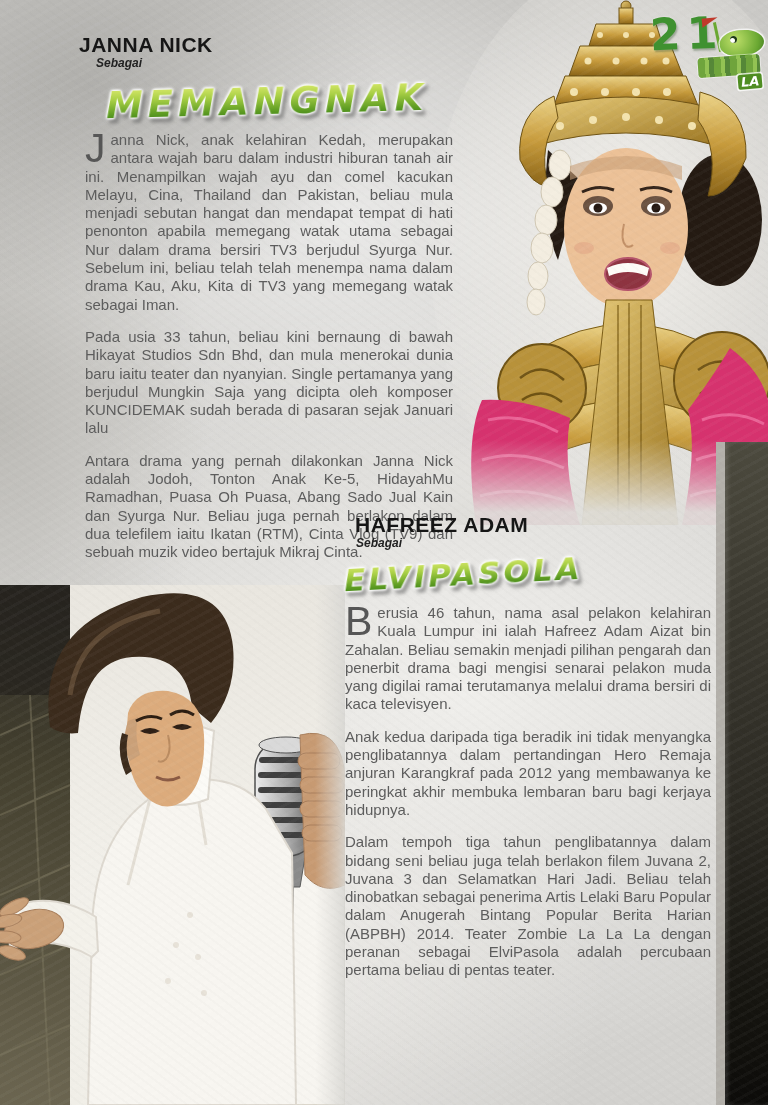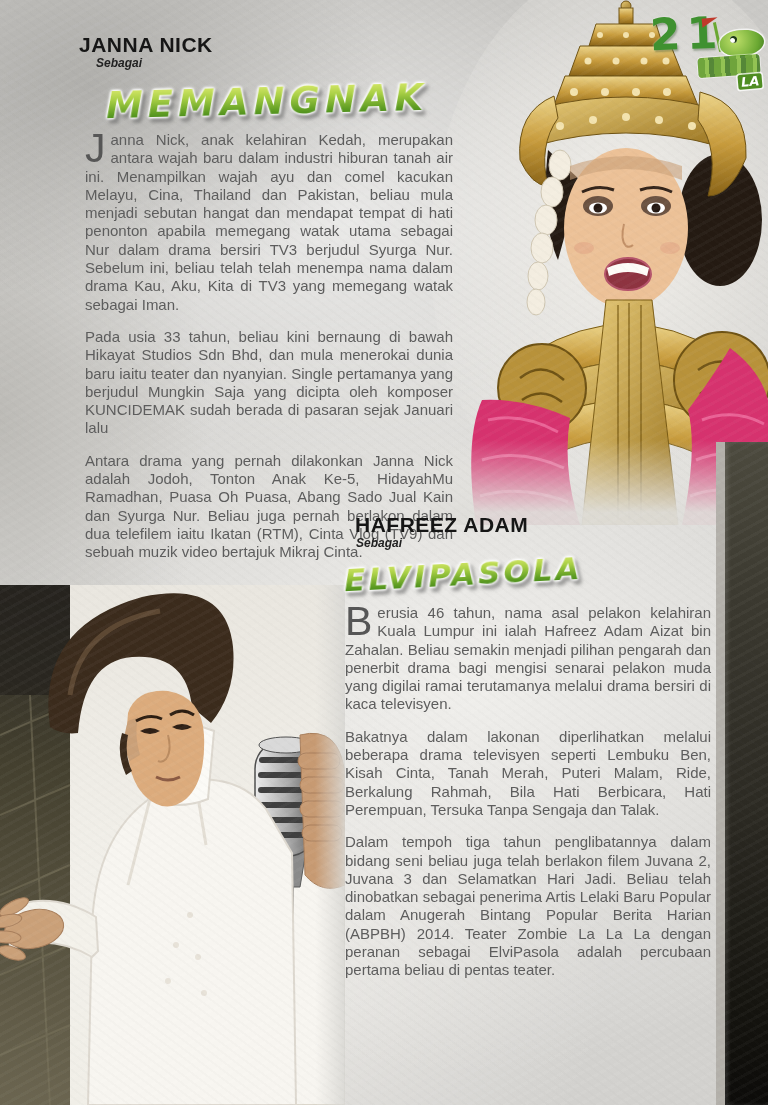--- a/index.html
+++ b/index.html
@@ -368,17 +368,17 @@
   </div>
 
   <h2 class="actor-name" style="left:355px;top:513px;">HAFREEZ ADAM</h2>
   <div class="as-label" style="left:356px;top:536px;">Sebagai</div>
   <div class="title-wrap" id="elvipasola-title" style="left:344px;top:556px;">
     <span class="role-title">ELVIPASOLA</span>
   </div>
 
   <div class="copy-col" style="left:345px;top:604px;width:366px;">
     <p><span class="dropcap">B</span><span>erusia 46 tahun, nama asal pelakon kelahiran Kuala Lumpur ini ialah Hafreez Adam Aizat bin Zahalan. Beliau semakin menjadi pilihan pengarah dan penerbit drama bagi mengisi senarai pelakon muda yang digilai ramai terutamanya melalui drama bersiri di kaca televisyen.</span></p>
-    <p>Bakatnya dalam lakonan diperlihatkan melalui beberapa drama televisyen seperti Lembuku Ben, Kisah Cinta, Tanah Merah, Puteri Malam, Ride, Berkalung Rahmah, Bila Hati Berbicara, Hati Perempuan, Tersuka Tanpa Sengaja dan Talak.</p>
+    <p>Anak kedua daripada tiga beradik ini tidak menyangka penglibatannya dalam pertandingan Hero Remaja anjuran Karangkraf pada 2012 yang membawanya ke peringkat akhir membuka lembaran baru bagi kerjaya hidupnya.</p>
     <p>Dalam tempoh tiga tahun penglibatannya dalam bidang seni beliau juga telah berlakon filem Juvana 2, Juvana 3 dan Selamatkan Hari Jadi. Beliau telah dinobatkan sebagai penerima Artis Lelaki Baru Popular dalam Anugerah Bintang Popular Berita Harian (ABPBH) 2014. Teater Zombie La La La dengan peranan sebagai ElviPasola adalah percubaan pertama beliau di pentas teater.</p>
   </div>
 
 </div>
 
 </body></html>

